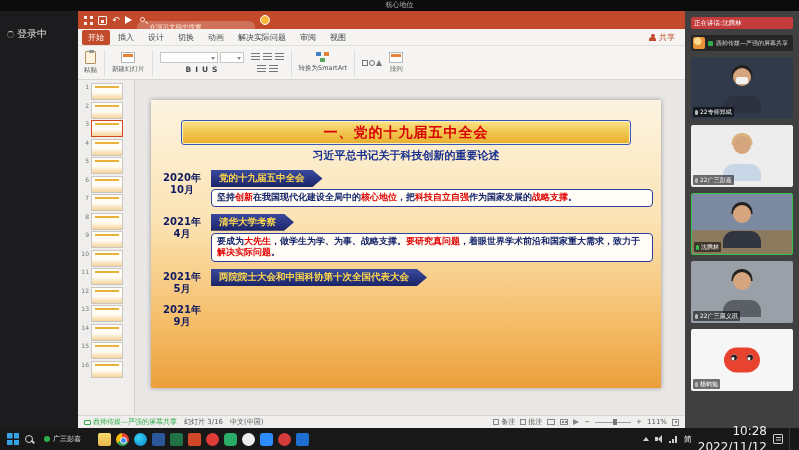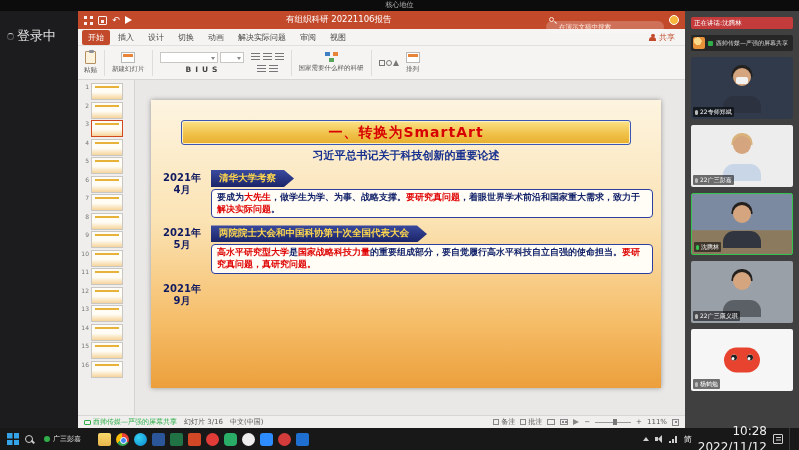--- a/index.html
+++ b/index.html
@@ -4,21 +4,21 @@
 <style>
   *{margin:0;padding:0;box-sizing:border-box}
   html,body{width:799px;height:450px}
   body{position:relative;background:#101010;font-family:"DejaVu Sans","Liberation Sans",sans-serif;overflow:hidden}
 
   
   .topbar{position:absolute;left:0;top:0;width:799px;height:11px;background:#0c0c0c;color:#b8b8b8;font-size:7px;line-height:11px;text-align:center}
 
   
   .leftstrip{position:absolute;left:0;top:11px;width:78px;height:417px;background:#1c1c1e}
-  .login{position:absolute;left:7px;top:16px;display:flex;align-items:center;gap:3px;color:#e3e3e3;font-size:13px}
+  .login{position:absolute;left:7px;top:16px;display:flex;align-items:center;gap:3px;color:#e3e3e3;font-size:10px}
   .spinner{width:7px;height:7px;border:1.5px solid #555;border-top-color:#c9c9c9;border-radius:50%}
 
   
   .ppt{position:absolute;left:78px;top:11px;width:607px;height:417px;background:#f5f4f2;display:flex;flex-direction:column}
   .titlebar{height:18px;background:#c2492a;display:flex;align-items:center;gap:5px;padding:0 6px;color:#fff;flex:0 0 18px}
   .tb-ic{width:9px;height:9px;position:relative;opacity:.92}
   .ic-grid{background:linear-gradient(#fff,#fff) 0 0/3px 3px,linear-gradient(#fff,#fff) 6px 0/3px 3px,linear-gradient(#fff,#fff) 0 6px/3px 3px,linear-gradient(#fff,#fff) 6px 6px/3px 3px;background-repeat:no-repeat}
   .ic-save{border:1px solid #fff;border-radius:1px}
   .ic-save::after{content:'';position:absolute;left:2px;bottom:1px;width:3px;height:3px;background:#fff}
   .ic-undo{color:#fff;font-size:9px;line-height:9px}
@@ -171,21 +171,20 @@
   </div>
 </div>
 
 <div class="ppt">
 
   <div class="titlebar">
     <span class="tb-ic ic-grid"></span>
     <span class="tb-ic ic-save"></span>
     <span class="ic-undo">↶</span>
     <span class="ic-play"></span>
-    <span class="tb-title">有组织科研 20221106报告</span>
     <span class="searchwrap">
       <span class="mag"></span>
       <input placeholder="在演示文稿中搜索" style="">
     </span>
     <span class="avatar-ic"></span>
   </div>
 
   <div class="tabrow">
     <div style="display:flex;gap:2px">
         <div class="tab active">开始</div>
@@ -233,21 +232,21 @@
         <span class="al"></span>
       </div>
       <div class="alignics" style="margin-top:2px">
         <span class="al"></span>
         <span class="al"></span>
       </div>
     </div>
     <div class="rsep"></div>
     <div class="rgroup">
       <span class="ic-smart"></span>
-      <span>国家需要什么样的科研</span>
+      <span>转换为SmartArt</span>
     </div>
     <div class="rsep"></div>
     <div class="rgroup">
       <div class="ic-shapes">
         <span class="shp"></span>
         <span class="shp c"></span>
         <span class="shp t"></span>
       </div>
     </div>
     <div class="rgroup">
@@ -320,46 +319,55 @@
         </div>
         <div class="thumb">
           <span class="tnum">16</span>
           <span class="tbox"></span>
         </div>
       </div>
 
     <div class="editor">
       <div class="slide">
         <div class="banner">
-          <span class="banner-title">一、转换为SmartArt</span>
+          <span class="banner-title">一、党的十九届五中全会</span>
         </div>
         <div class="subtitle">习近平总书记关于科技创新的重要论述</div>
 
         <div class="rows">
 
+          <div class="srow">
+            <div class="sdate">
+              <div>2020年</div>
+              <div>10月</div>
+            </div>
+            <div class="scontent">
+              <div class="arrowhdr">党的十九届五中全会</div>
+              <div class="bodybox"><span class="seg-blue">坚持</span><span class="seg-red">创新</span><span class="seg-blue">在我国现代化建设全局中的</span><span class="seg-red">核心地位</span><span class="seg-blue">，把</span><span class="seg-red">科技自立自强</span><span class="seg-blue">作为国家发展的</span><span class="seg-red">战略支撑</span><span class="seg-blue">。</span></div>
+            </div>
+          </div>
 
           <div class="srow">
             <div class="sdate">
               <div>2021年</div>
               <div>4月</div>
             </div>
             <div class="scontent">
               <div class="arrowhdr">清华大学考察</div>
               <div class="bodybox"><span class="seg-blue">要成为</span><span class="seg-red">大先生</span><span class="seg-blue">，做学生为学、为事、战略支撑。</span><span class="seg-red">要研究真问题</span><span class="seg-blue">，着眼世界学术前沿和国家重大需求，致力于</span><span class="seg-red">解决实际问题</span><span class="seg-blue">。</span></div>
             </div>
           </div>
 
           <div class="srow">
             <div class="sdate">
               <div>2021年</div>
               <div>5月</div>
             </div>
             <div class="scontent">
               <div class="arrowhdr">两院院士大会和中国科协第十次全国代表大会</div>
-              <div class="bodybox"><span class="seg-red">高水平研究型大学</span><span class="seg-blue">是</span><span class="seg-red">国家战略科技力量</span><span class="seg-blue">的重要组成部分，要自觉履行高水平科技自立自强的使命担当。</span><span class="seg-red">要研究真问题，真研究问题。</span></div>
             </div>
           </div>
 
           <div class="srow">
             <div class="sdate">
               <div>2021年</div>
               <div>9月</div>
             </div>
           </div>
 

